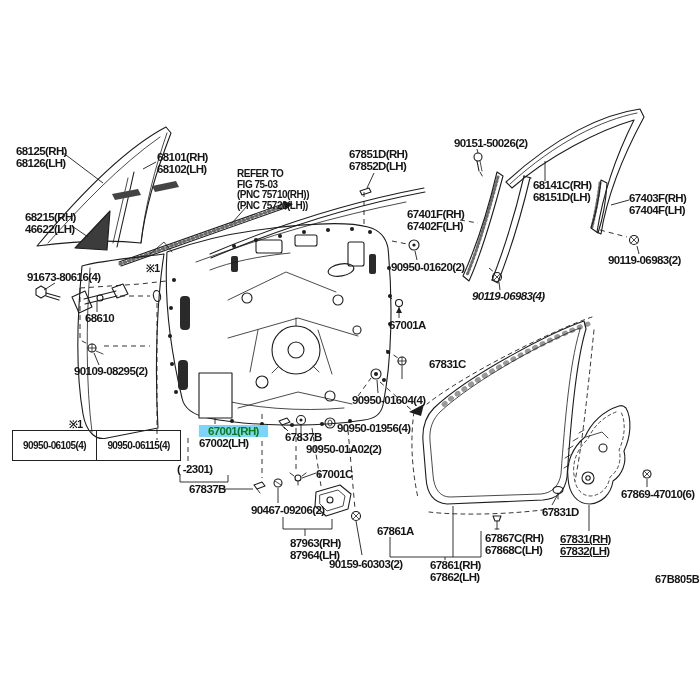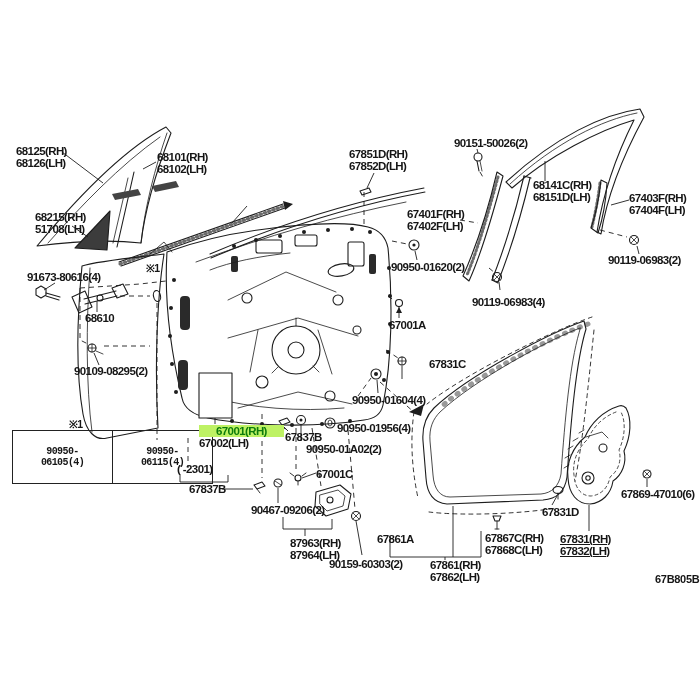--- a/index.html
+++ b/index.html
@@ -2,29 +2,29 @@
 <html><head>
 <meta charset="utf-8">
 <style>
   html,body{margin:0;padding:0;background:#fff;}
   #stage{position:relative;width:700px;height:700px;background:#fff;overflow:hidden;
          font-family:"Liberation Sans",sans-serif;}
   #art{position:absolute;left:0;top:0;}
   .plabel{position:absolute;font-weight:700;font-size:11.5px;line-height:12px;
           color:#161616;white-space:nowrap;letter-spacing:-0.6px;}
   .plabel span{display:block;}
-  .plabel span.hl{color:#0c7c0c;background:#bef264;padding:0 17px;}
+  .plabel span.hl{color:#0c7c0c;background:#7dd3fc;padding:0 9px;}
   .marker{position:absolute;font-weight:700;font-size:10.5px;color:#161616;letter-spacing:-0.5px;}
   #refer-note{position:absolute;left:237px;top:169px;font-weight:700;font-size:10px;
               line-height:10.5px;letter-spacing:-0.5px;color:#161616;}
   #refer-note span{display:block;}
   #catalog-code{position:absolute;left:655px;top:573px;font-weight:700;font-size:11px;
                 letter-spacing:-0.3px;color:#161616;}
   #thk-table{position:absolute;left:12px;top:430px;border-collapse:collapse;}
-  #thk-table td{border:1.6px solid #222;padding:15px;font-family:Liberation Mono, monospace;}
+  #thk-table td{border:1.6px solid #222;padding:7px;}
   #thk-table .hd{font-weight:700;font-size:10px;letter-spacing:-0.6px;color:#161616;
                  text-align:center;height:15px;width:69px;}
   #thk-table .bd{height:36px;position:relative;}
   .dimnum{position:absolute;right:3px;top:12px;font-weight:700;font-size:10px;color:#161616;}
 </style>
 </head>
 <body>
 
 <div id="stage">
 
@@ -275,43 +275,49 @@
     <path d="M600,230 L627,237"></path>
         <path d="M489,268 L495,273"></path>
         <path d="M460,220 L478,223"></path>
     <path d="M392,241 L407,244"></path>
         <path d="M388,296 L395,301"></path>
         <path d="M386,350 L398,358"></path>
     <path d="M358,396 L371,378"></path>
   </g>
 </svg>
 
+<div id="refer-note">
+      <span>REFER TO</span>
+      <span>FIG 75-03</span>
+      <span>(PNC 75710(RH))</span>
+      <span>(PNC 75720(LH))</span>
+    </div>
 
 <table id="thk-table">
   <tbody>
         <tr>
     <td class="hd">90950-06105(4)</td>
     <td class="hd">90950-06115(4)</td>
   </tr>
 </tbody>
     </table>
 
 <div id="catalog-code">67B805B</div>
 
 <div class="plabel" style="left: 16px; top: 145px;">
       <span>68125(RH)</span>
       <span>68126(LH)</span>
     </div>
     <div class="plabel" style="left: 157px; top: 151px;">
       <span>68101(RH)</span>
       <span>68102(LH)</span>
     </div>
-    <div class="plabel" style="left: 35px; top: 211px;">
+    <div class="plabel" style="left: 25px; top: 211px;">
       <span>68215(RH)</span>
-      <span>51708(LH)</span>
+      <span>46622(LH)</span>
     </div>
     <div class="plabel" style="left: 27px; top: 271px;">
       <span>91673-80616(4)</span>
     </div>
     <div class="plabel" style="left: 85px; top: 312px;">
       <span>68610</span>
     </div>
     <div class="plabel" style="left: 74px; top: 365px;">
       <span>90109-08295(2)</span>
     </div>
@@ -333,21 +339,21 @@
     <div class="plabel" style="left: 407px; top: 208px;">
       <span>67401F(RH)</span>
       <span>67402F(LH)</span>
     </div>
     <div class="plabel" style="left: 391px; top: 261px;">
       <span>90950-01620(2)</span>
     </div>
     <div class="plabel" style="left: 608px; top: 254px;">
       <span>90119-06983(2)</span>
     </div>
-    <div class="plabel" style="left: 472px; top: 296px;">
+    <div class="plabel" style="left: 472px; top: 290px; font-style: italic;">
       <span>90119-06983(4)</span>
     </div>
     <div class="plabel" style="left: 389px; top: 319px;">
       <span>67001A</span>
     </div>
     <div class="plabel" style="left: 389px; top: 358px; padding-left: 40px;">
       <span>67831C</span>
     </div>
     <div class="plabel" style="left: 352px; top: 394px;">
       <span>90950-01604(4)</span>
@@ -377,21 +383,21 @@
     <div class="plabel" style="left: 316px; top: 468px;">
       <span>67001C</span>
     </div>
     <div class="plabel" style="left: 290px; top: 537px;">
       <span>87963(RH)</span>
       <span>87964(LH)</span>
     </div>
     <div class="plabel" style="left: 329px; top: 558px;">
       <span>90159-60303(2)</span>
     </div>
-    <div class="plabel" style="left: 377px; top: 525px; margin-top: 8px;">
+    <div class="plabel" style="left: 377px; top: 525px;">
       <span>67861A</span>
     </div>
     <div class="plabel" style="left: 485px; top: 532px;">
       <span>67867C(RH)</span>
       <span>67868C(LH)</span>
     </div>
     <div class="plabel" style="left: 430px; top: 559px;">
       <span>67861(RH)</span>
       <span>67862(LH)</span>
     </div>

